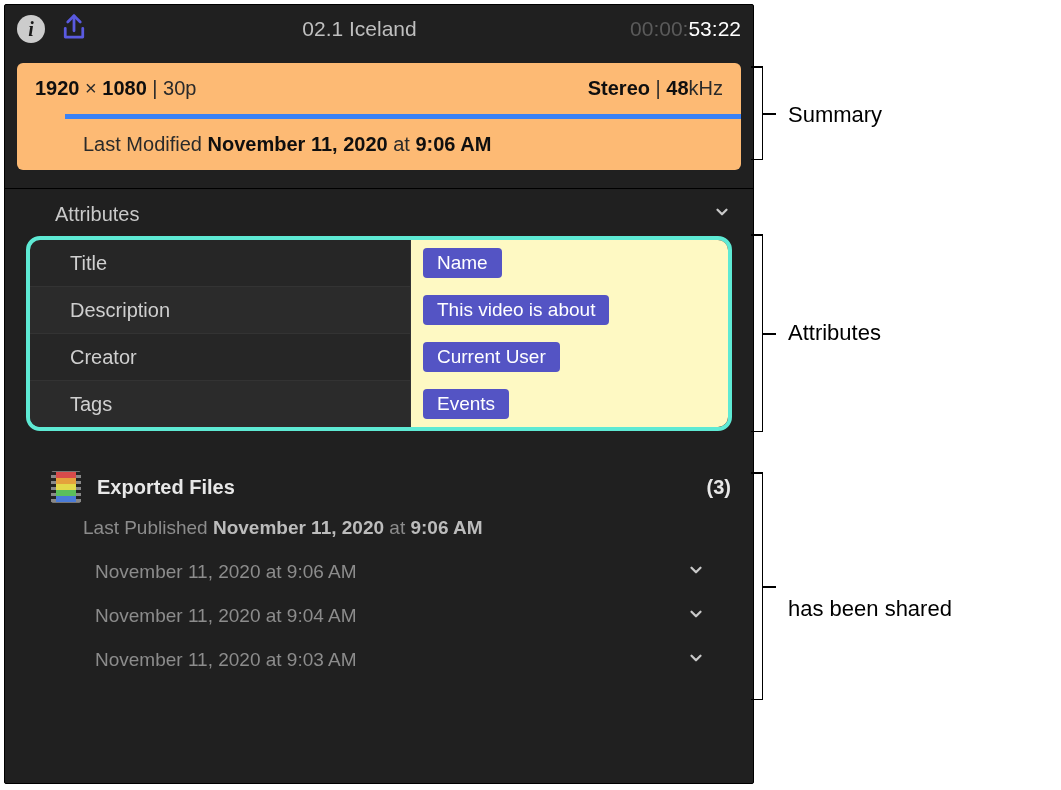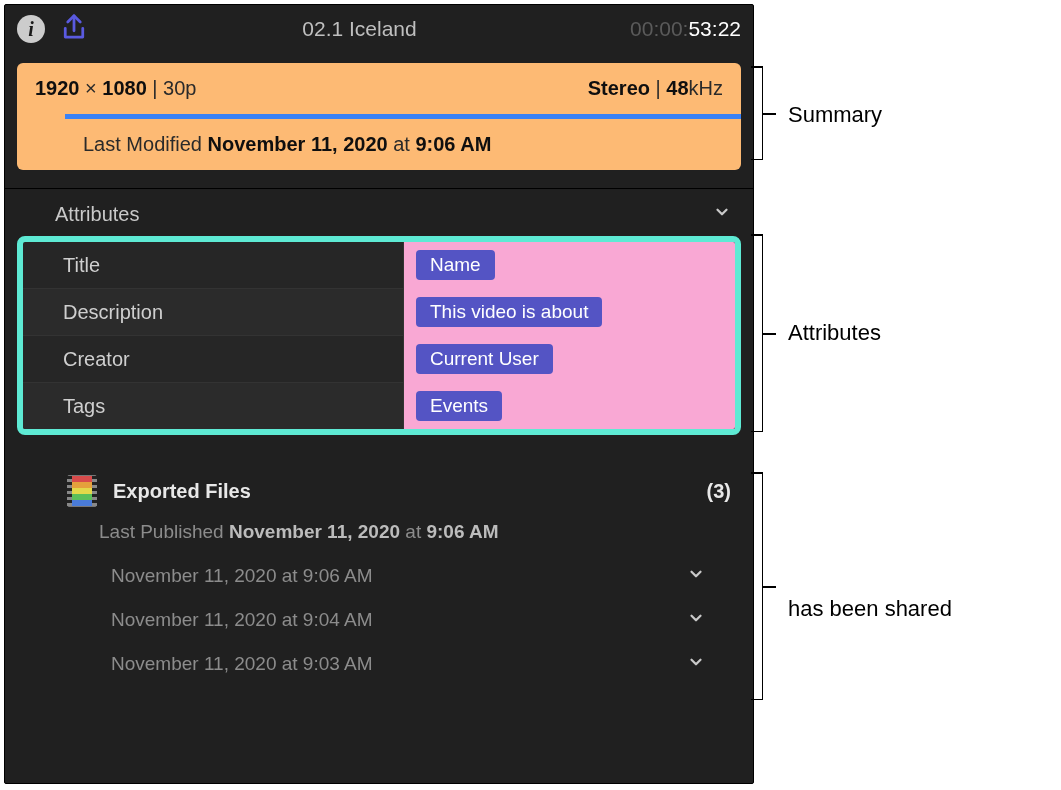--- a/index.html
+++ b/index.html
@@ -50,43 +50,43 @@
 
   
   .sect-hdr{
     display:flex;align-items:center;justify-content:space-between;
     padding:14px 22px 10px 50px;color:#c9c9c9;font-size:20px;
   }
   .chev{color:#c9c9c9;}
 
   
   .attr-block{
-    margin:0 12px;border:6px solid #5eead4;border-radius:8px;
+    margin:0 21px;border:4px solid #5eead4;border-radius:14px;
     background:#262626;overflow:hidden;
   }
   .attr-row{
     display:flex;align-items:center;height:46px;
   }
   .attr-row:nth-child(even){background:#2b2b2b;}
   .attr-row + .attr-row{border-top:1px solid #333;}
   .attr-label{
     width:340px;padding-left:40px;color:#cfcfcf;font-size:20px;
   }
   .attr-val{
     flex:1;border-left:1px solid #333;height:100%;
     display:flex;align-items:center;padding:8px 12px;
-    background:#f9a8d4;
+    background:#fef9c3;
   }
   .pill{
     background:#5454c4;color:#fff;border-radius:4px;
     padding:4px 14px;font-size:19px;
   }
 
   
-  .exp-wrap{margin-top:40px;padding:0 22px 0 62px;}
+  .exp-wrap{margin-top:40px;padding:0 22px 0 46px;}
   .exp-head{
     display:flex;align-items:center;gap:16px;
   }
   .film-icon{
     width:28px;height:30px;border:1.5px solid #777;border-radius:2px;position:relative;
     background:linear-gradient(to bottom,
       #d84b4b 0 20%, #e5a13c 20% 40%, #e3d94a 40% 60%, #5bbf5b 60% 80%, #4a7bd8 80% 100%);
     flex-shrink:0;
   }
   .film-icon::before,.film-icon::after{

